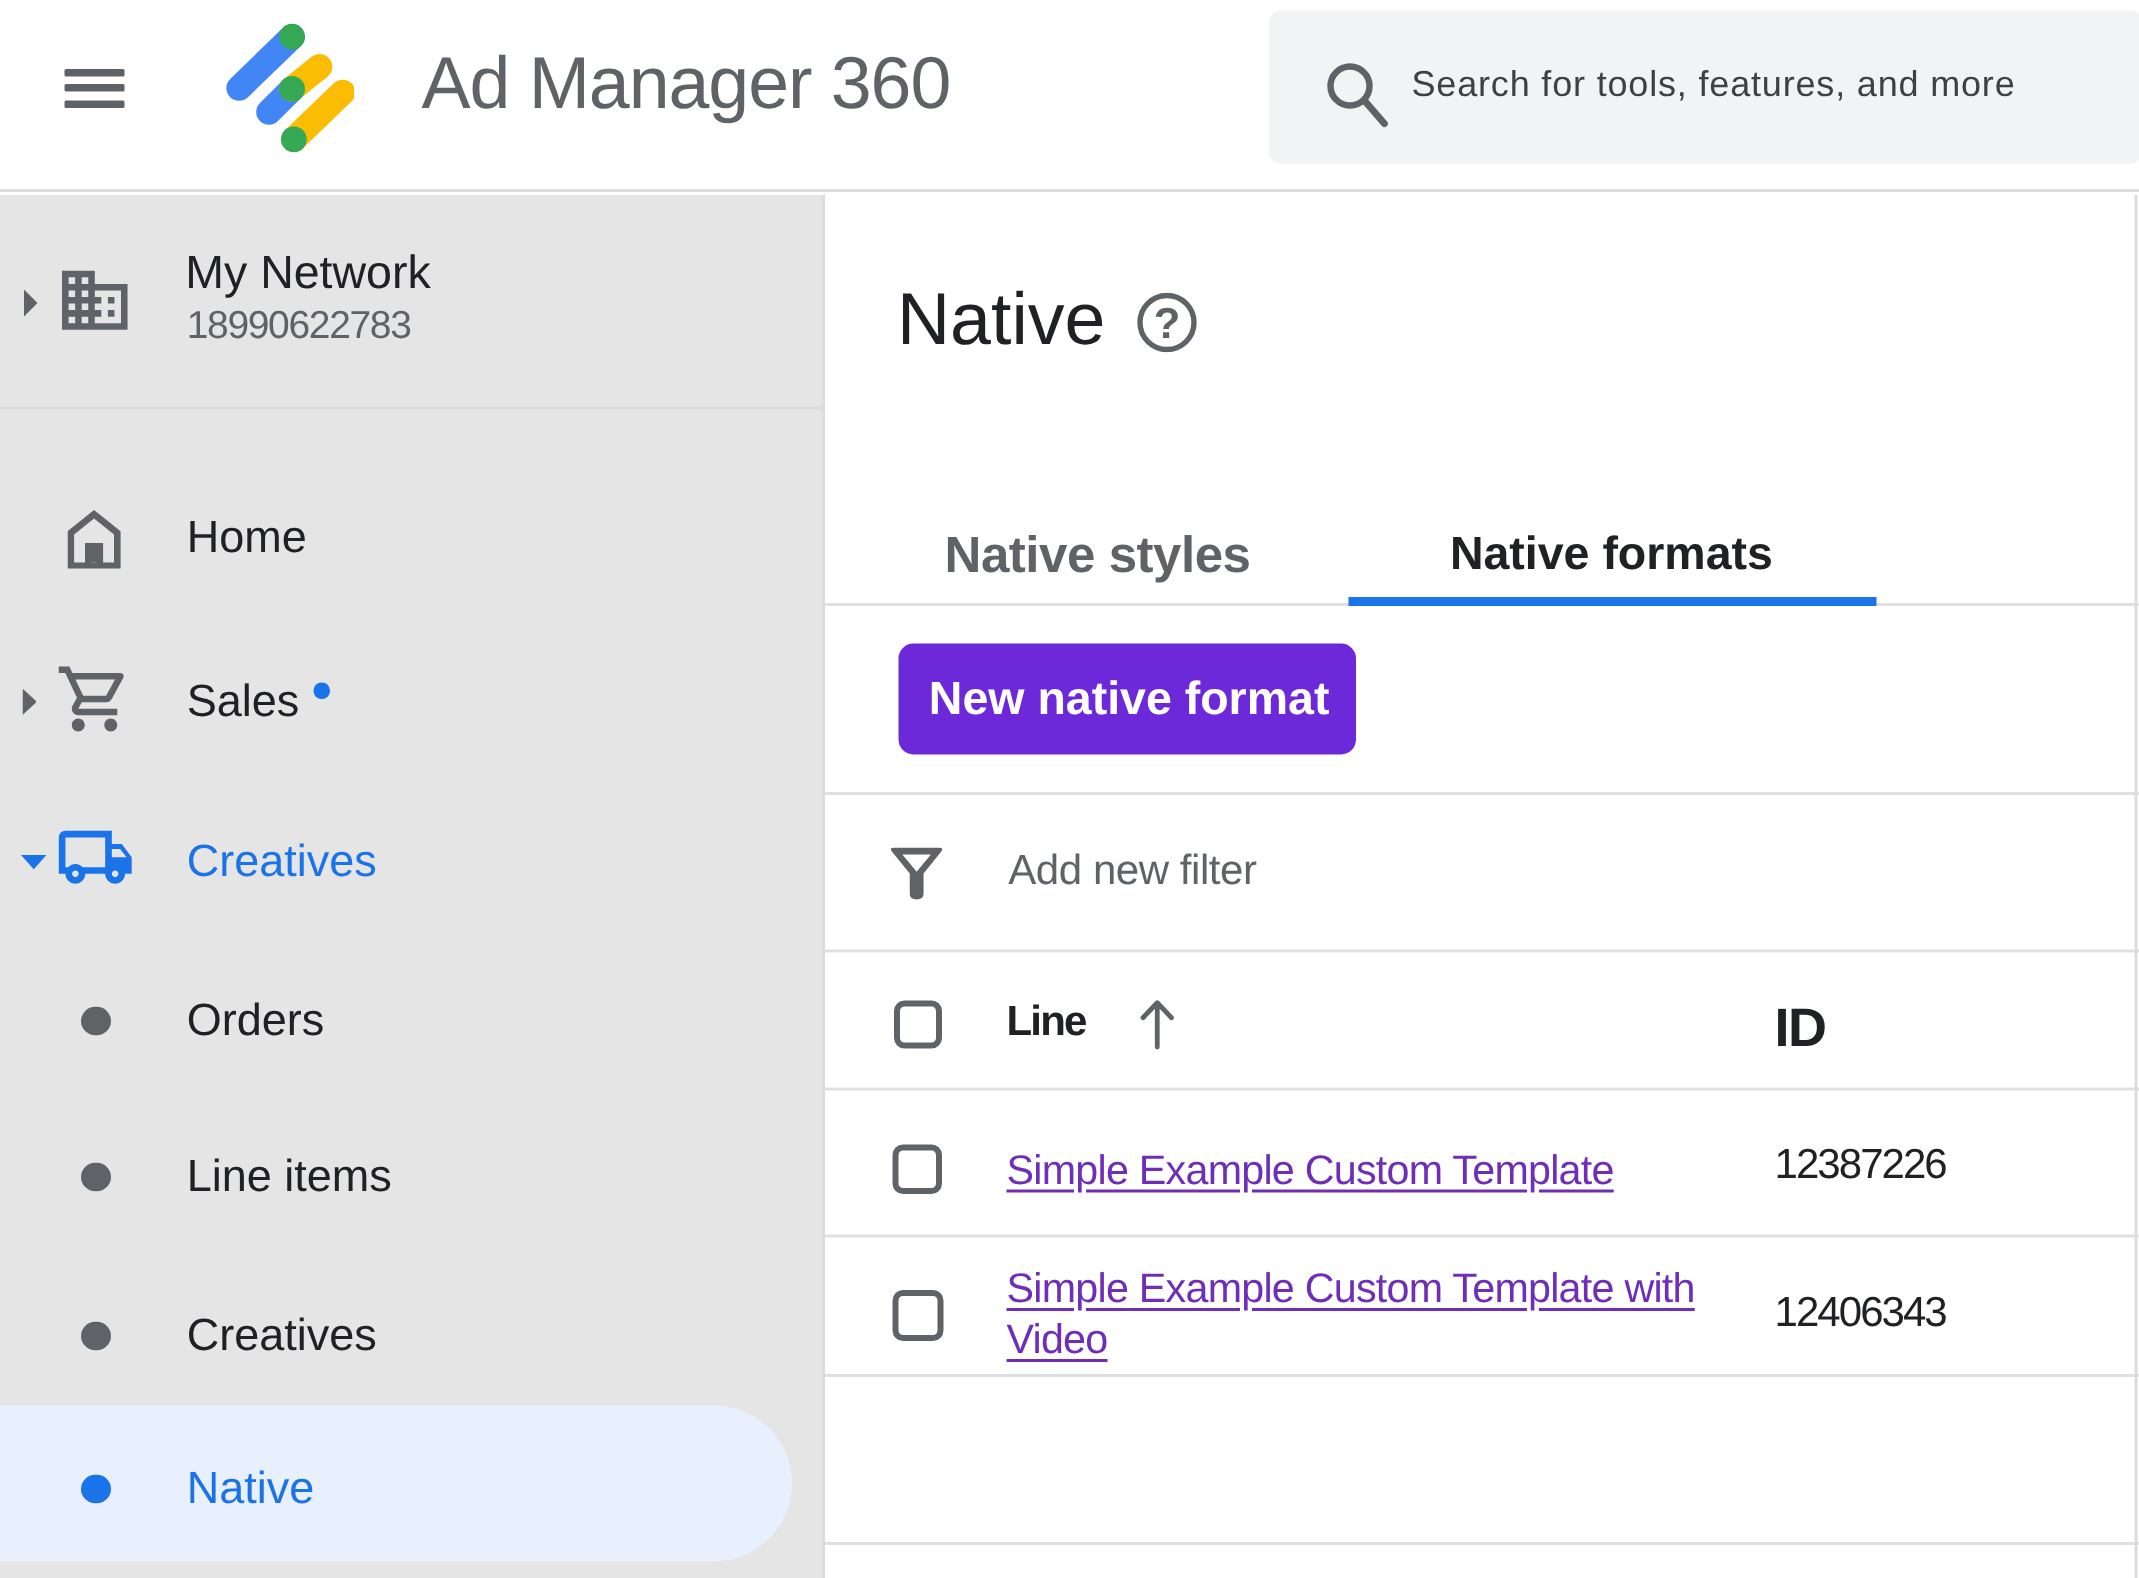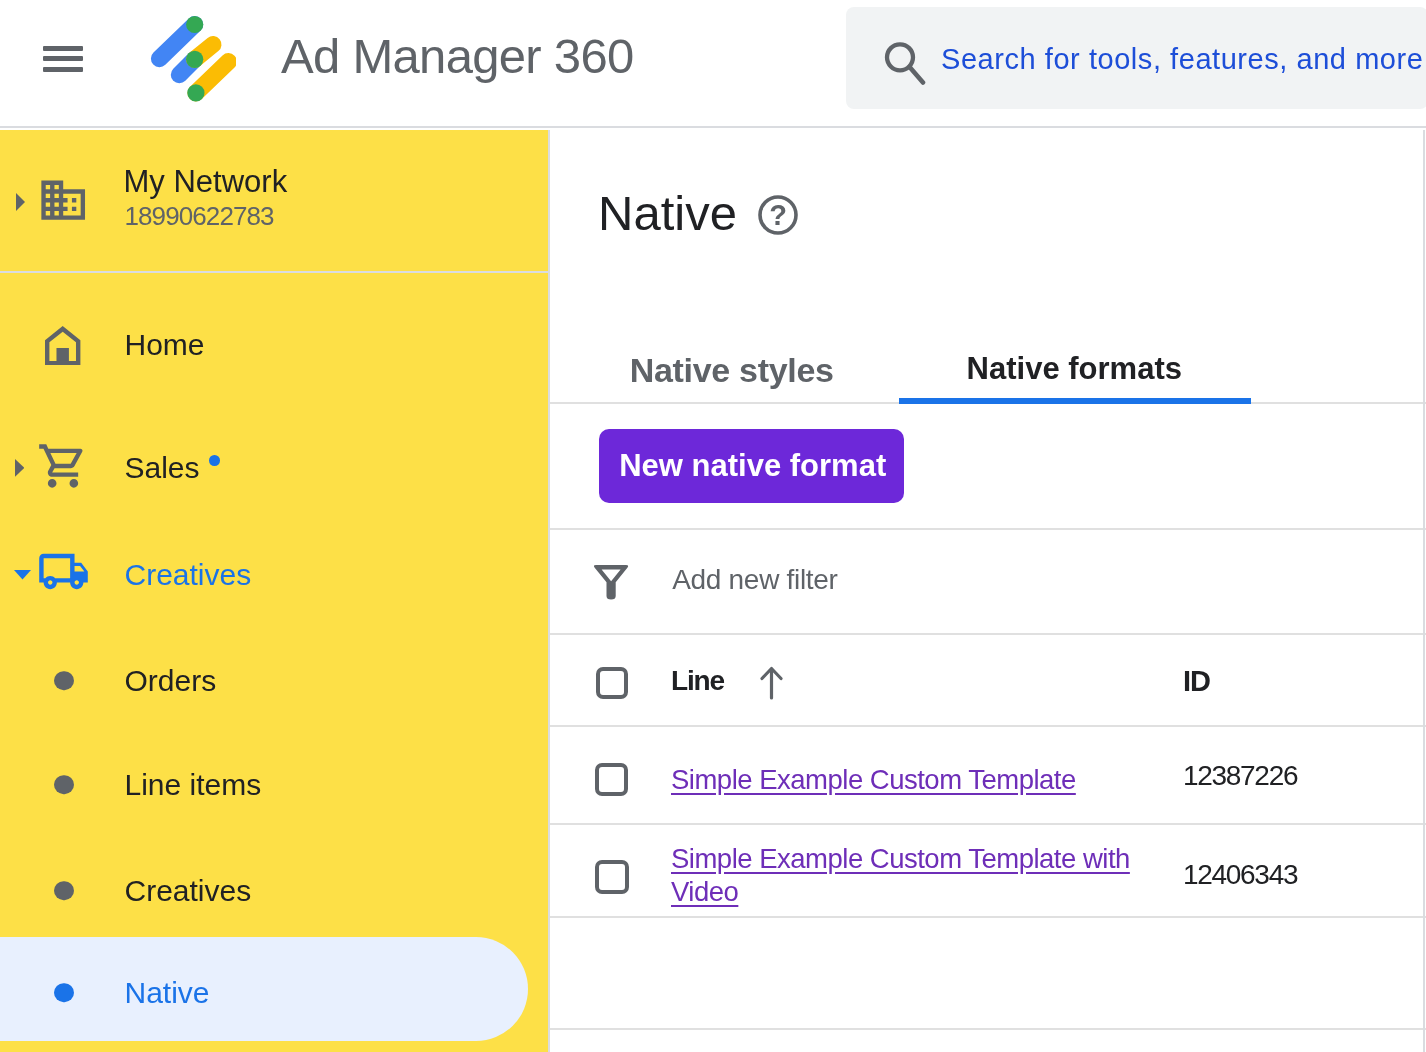--- a/index.html
+++ b/index.html
@@ -7,25 +7,25 @@
     font-family:"Liberation Sans", sans-serif; }
   .t { position:absolute; line-height:1; white-space:nowrap; }
 
   
   #header { position:absolute; left:0; top:0; width:1426px; height:128px;
     background:#fff; border-bottom:2px solid #dadce0; z-index:5; }
   #burger div { position:absolute; left:43px; width:40px; height:5px; background:#5f6368; border-radius:1px; }
   #brand { left:281px; top:31.8px; font-size:49px; letter-spacing:-0.7px; color:#5f6368; }
   #searchbox { position:absolute; left:846px; top:7px; width:582px; height:102px;
     background:#f1f3f4; border-radius:8px; }
-  #searchtext { left:941px; top:44.5px; font-size:29px; letter-spacing:0.55px; color:#1d4ed8; }
+  #searchtext { left:941px; top:44.5px; font-size:24px; letter-spacing:0.55px; color:#404040; }
 
   
   #sidebar { position:absolute; left:0; top:130px; width:550px; height:922px;
-    background:#fde047; border-right:2px solid #dadce0;padding-left:48px; }
+    background:#e5e5e5; border-right:2px solid #dadce0;padding-left:48px; }
   #network { position:absolute; left:0; top:0; width:548px; height:143px;
     border-bottom:2px solid #dadce0; }
   #mynet { left:123.5px; top:35.8px; font-size:31px; color:#202124; }
   #netid { left:124.5px; top:73.2px; font-size:26px; letter-spacing:-0.9px; color:#5f6368; }
   .navrow { position:absolute; left:0; width:548px; height:106px; }
   .navrow .lbl { position:absolute; left:124.5px; top:0; height:100%; display:flex; align-items:center;
     font-size:30px; color:#202124; }
   .navrow .lbl.blue { color:#1a73e8; }
   .dot { position:absolute; left:54.2px; top:50%; transform:translateY(-50%); width:19.7px; height:19.7px;
     border-radius:50%; background:#5f6368; }
@@ -39,21 +39,21 @@
   #tab1 { left:79.7px; top:223.2px; font-size:34px; letter-spacing:-0.3px; font-weight:bold; color:#5f6368; }
   #tab2 { left:416.6px; top:223.2px; font-size:31px; font-weight:bold; color:#202124; }
   #tabline { position:absolute; left:349px; top:267.5px; width:352px; height:6px; background:#1a73e8; z-index:2; }
   .sep { position:absolute; left:0; width:876px; height:2px; background:#e0e0e0; }
   #newbtn { position:absolute; left:48.5px; top:298.9px; width:305.5px; height:74.5px; background:#6d28d9;
     border-radius:10px; color:#fff; font-size:31px; font-weight:bold;
     display:flex; align-items:center; justify-content:center; padding-left:3px; }
   #addfilter { left:122.2px; top:436px; font-size:28px; letter-spacing:-0.3px; color:#5f6368; }
   .cb { position:absolute; border:4px solid #5f6368; border-radius:7px; background:#fff; }
   #name-h { left:121px; top:536.7px; font-size:28px; letter-spacing:-1.2px; font-weight:bold; color:#202124; }
-  #id-h { left:633px; top:536.7px; font-size:29px; letter-spacing:-1px; font-weight:bold; color:#202124; }
+  #id-h { left:633px; top:536.7px; font-size:36px; letter-spacing:-1px; font-weight:bold; color:#202124; }
   a.plink { color:#6e2eb8; font-size:27.5px; letter-spacing:-0.5px; text-decoration:underline;
     text-underline-offset:4px; }
   #link1 { left:121px; top:635.7px; }
   #id1 { left:633px; top:631.8px; font-size:28px; letter-spacing:-1.3px; color:#202124; }
   #link2 { left:121px; top:715.2px; line-height:28.5px; white-space:normal; width:480px; }
   #id2 { left:633px; top:730.8px; font-size:28px; letter-spacing:-1.3px; color:#202124; }
 </style>
 </head>
 <body>
 <div id="header">
@@ -89,21 +89,21 @@
     </svg>
     <svg width="52.4" height="52.4" viewBox="0 0 24 24" style="position:absolute; left:37.1px; top:44px;" fill="#5f6368">
       <path d="M12 7V3H2v18h20V7H12zM6 19H4v-2h2v2zm0-4H4v-2h2v2zm0-4H4V9h2v2zm0-4H4V5h2v2zm4 12H8v-2h2v2zm0-4H8v-2h2v2zm0-4H8V9h2v2zm0-4H8V5h2v2zm10 12h-8v-2h2v-2h-2v-2h2v-2h-2V9h8v10zm-2-8h-2v2h2v-2zm0 4h-2v2h2v-2z"></path>
     </svg>
     <div class="t" id="mynet">My Network</div>
     <div class="t" id="netid">18990622783</div>
   </div>
 
   <div id="native-pill"></div>
 
-  <div class="navrow" style="top:162px;">
+  <div class="navrow" style="top:176px;">
     <svg width="35.4" height="39.4" viewBox="0 0 35.4 39.4" style="position:absolute; left:45.2px; top:33.5px;" fill="#5f6368" fill-rule="evenodd">
       <path d="M17.7 0 L35.4 14.2 V39.4 H0 V14.2 Z M17.7 5.7 L31 16.3 V35 H23.7 V22 H11.7 V35 H4.4 V16.3 Z M16 26.3 H19.4 V35 H16 Z" transform="translate(0,0)"></path>
       <rect x="11.7" y="22" width="12" height="13"></rect>
     </svg>
     <div class="lbl">Home</div>
   </div>
   <div class="navrow" style="top:284.5px;">
     <svg width="9.5" height="17.7" viewBox="0 0 9.5 17.7" style="position:absolute; left:14.9px; top:44.5px;">
       <polygon points="0,0 9.5,8.85 0,17.7" fill="#5f6368"></polygon>
     </svg>

